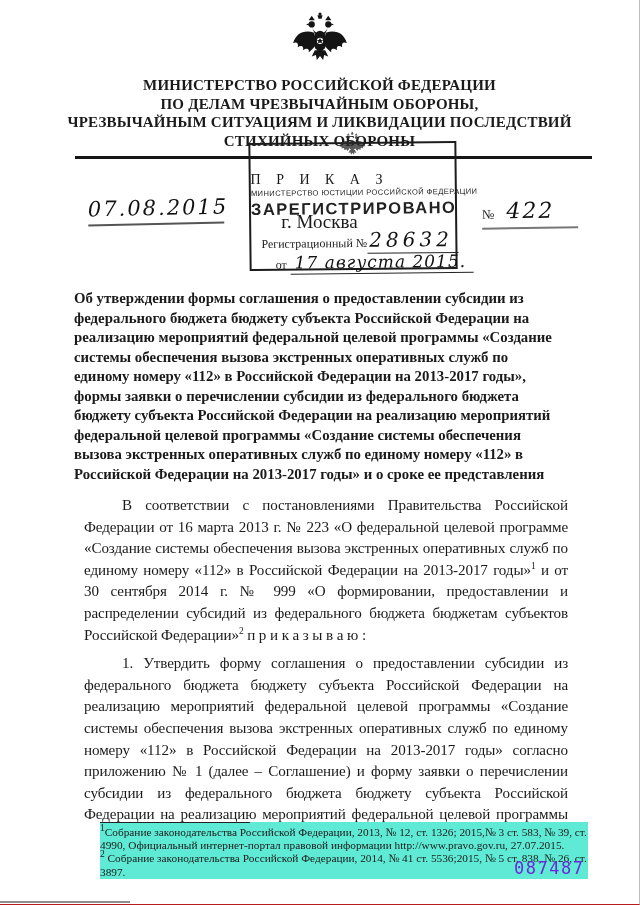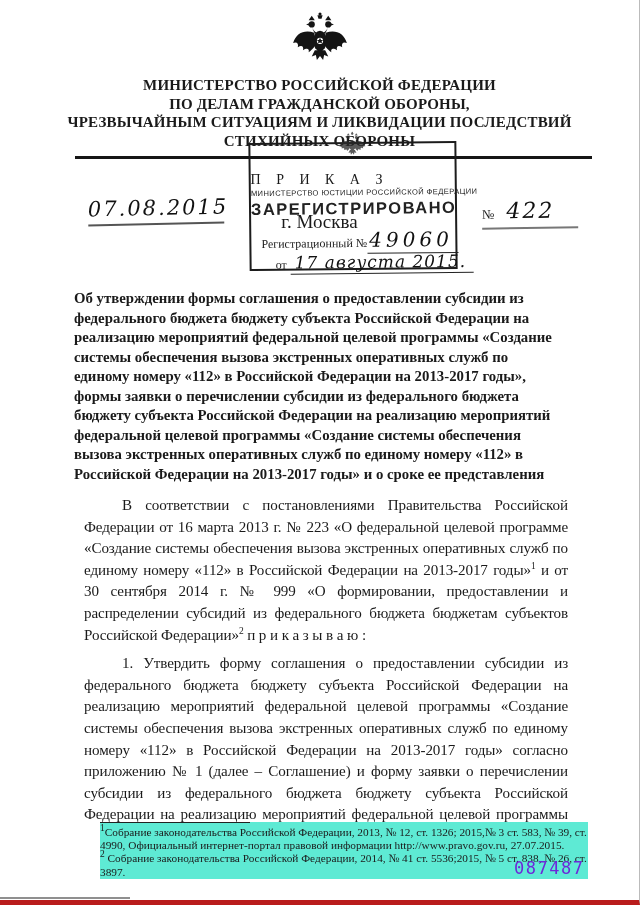--- a/index.html
+++ b/index.html
@@ -1,20 +1,20 @@
 <!DOCTYPE html>
 <html><head>
 <meta charset="utf-8">
 <style>
   html,body { margin:0; padding:0; background:#888; }
   .page {
     position:relative; width:640px; height:905px; margin:0 auto;
     background:#ffffff; overflow:hidden;
     font-family:"Liberation Serif", serif; color:#1a1a1a;
-    border-right:1px solid #bbb; border-bottom:5px solid #b91c1c;
+    border-right:1px solid #bbb; border-bottom:1px solid #b91c1c;
     box-sizing:border-box;
   }
   
   .emblem { position:absolute; top:10px; left:50%; transform:translateX(-50%); }
   .ministry { position:absolute; top:76px; left:0; width:100%; text-align:center;
     font-weight:bold; font-size:15px; line-height:18.6px; letter-spacing:0.2px; }
   .rule { position:absolute; top:156px; left:75px; width:517px; height:3px; background:#151515; z-index:0; }
   
   .hand { font-style:italic; font-family:"DejaVu Serif", cursive; color:#111; }
   .date-hw { position:absolute; top:196px; left:88px; width:136px; text-align:center;
@@ -82,21 +82,21 @@
       <path d="M49,42 C30,36 14,42 8,62 C15,59 19,63 17,70 C25,65 29,69 27,76 C35,71 40,73 38,80 C46,74 50,70 52,62 Z"></path>
       <path d="M71,42 C90,36 106,42 112,62 C105,59 101,63 103,70 C95,65 91,69 93,76 C85,71 80,73 82,80 C74,74 70,70 68,62 Z"></path>
       <path d="M50,76 l-6,12 8,-3 2,10 6,-8 6,8 2,-10 8,3 -6,-12 z"></path>
       <circle cx="60" cy="58" r="6" fill="#ffffff"></circle>
       <path d="M60,52 l2,4 4,0 -3,3 1,4 -4,-2 -4,2 1,-4 -3,-3 4,0 z"></path>
     </svg>
   </div>
 
   <div class="ministry">
     <div>МИНИСТЕРСТВО РОССИЙСКОЙ ФЕДЕРАЦИИ</div>
-    <div>ПО ДЕЛАМ ГРАЖДАНСКОЙ ОБОРОНЫ,</div>
+    <div>ПО ДЕЛАМ ЧРЕЗВЫЧАЙНЫМ ОБОРОНЫ,</div>
     <div>ЧРЕЗВЫЧАЙНЫМ СИТУАЦИЯМ И ЛИКВИДАЦИИ ПОСЛЕДСТВИЙ</div>
     <div>СТИХИЙНЫХ ОБОРОНЫ</div>
   </div>
 
   <div class="rule"></div>
 
   <div class="date-hw hand">07.08.2015</div>
 
   <div class="doc-type">П Р И К А З</div>
   <div class="city">г. Москва</div>
@@ -120,21 +120,21 @@
         <path d="M44,31 C48,40 52,42 60,43 C68,42 72,40 76,31 L70,44 H50 Z"></path>
         <ellipse cx="60" cy="58" rx="13" ry="20"></ellipse>
         <path d="M49,42 C30,36 14,42 8,62 C15,59 19,63 17,70 C25,65 29,69 27,76 C35,71 40,73 38,80 C46,74 50,70 52,62 Z"></path>
         <path d="M71,42 C90,36 106,42 112,62 C105,59 101,63 103,70 C95,65 91,69 93,76 C85,71 80,73 82,80 C74,74 70,70 68,62 Z"></path>
         <path d="M50,76 l-6,12 8,-3 2,10 6,-8 6,8 2,-10 8,3 -6,-12 z"></path>
       </svg>
     </div>
     <div class="stamp-ministry">МИНИСТЕРСТВО ЮСТИЦИИ РОССИЙСКОЙ ФЕДЕРАЦИИ</div>
     <div class="stamp-registered">ЗАРЕГИСТРИРОВАНО</div>
     <div class="stamp-row stamp-reg">
-      <span class="lbl">Регистрационный №</span><span class="hw hand">49060</span>
+      <span class="lbl">Регистрационный №</span><span class="hw hand">28632</span>
     </div>
     <div class="stamp-row stamp-date">
       <span class="lbl">от</span>
       <span class="hw hand">17 августа 2015.</span>
     </div>
   </div>
 
   <div class="title">Об утверждении формы соглашения о предоставлении субсидии из федерального бюджета бюджету субъекта Российской Федерации на реализацию мероприятий федеральной целевой программы «Создание системы обеспечения вызова экстренных оперативных служб по единому номеру «112» в Российской Федерации на 2013-2017 годы», формы заявки о перечислении субсидии из федерального бюджета бюджету субъекта Российской Федерации на реализацию мероприятий федеральной целевой программы «Создание системы обеспечения вызова экстренных оперативных служб по единому номеру «112» в Российской Федерации на 2013-2017 годы» и о сроке ее представления</div>
 
   <div class="body-col">

